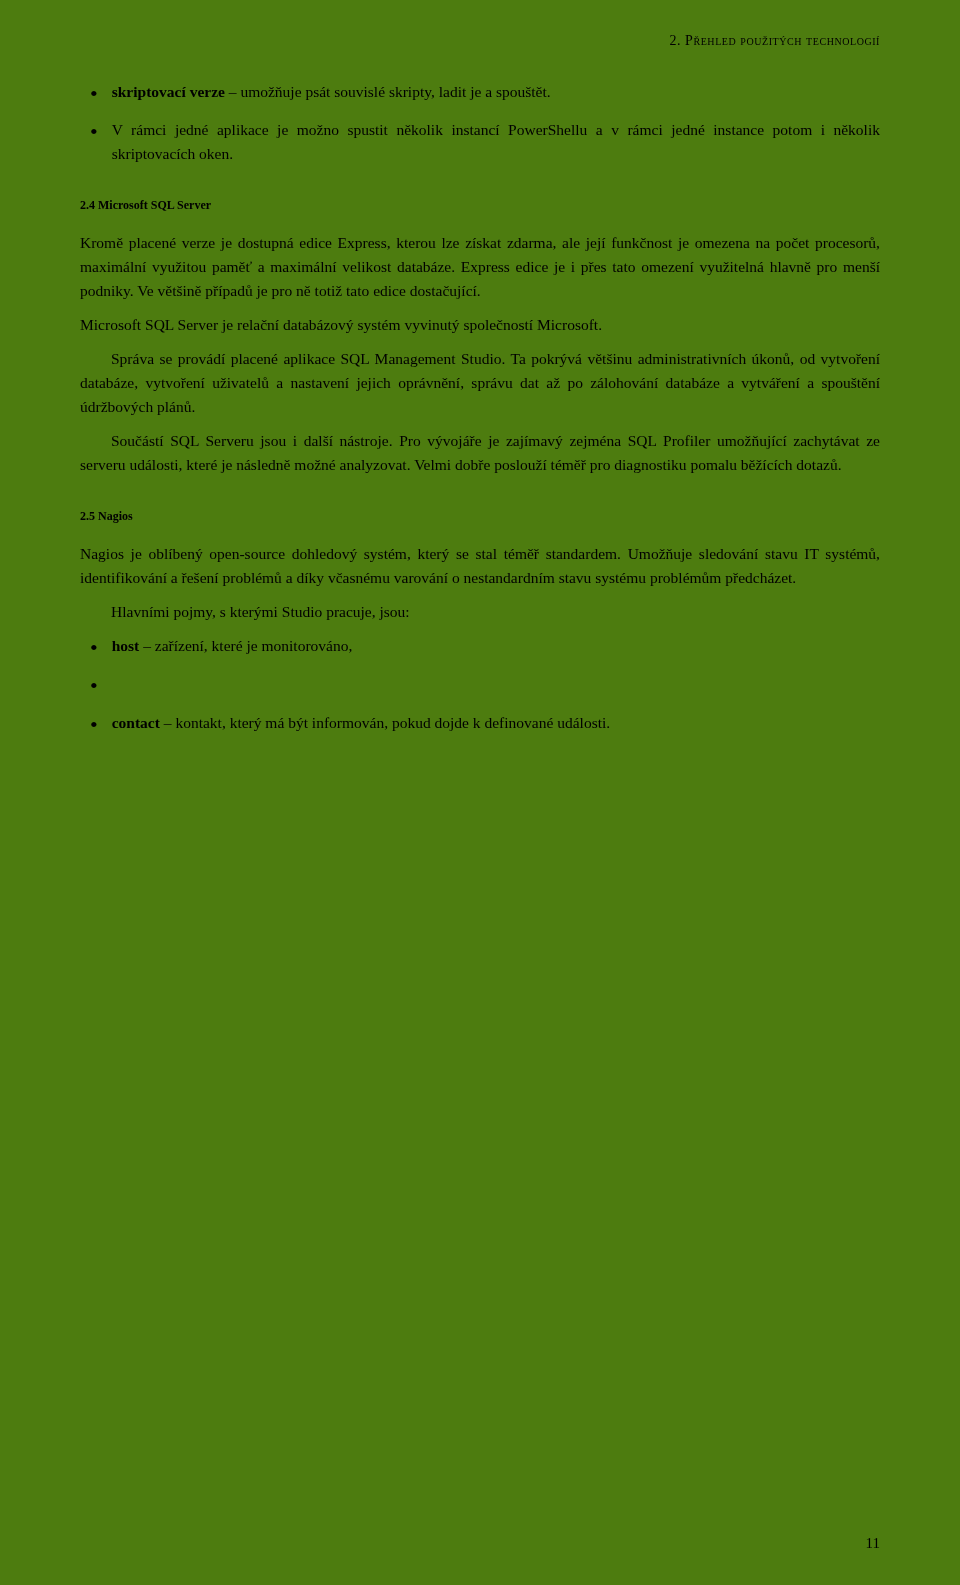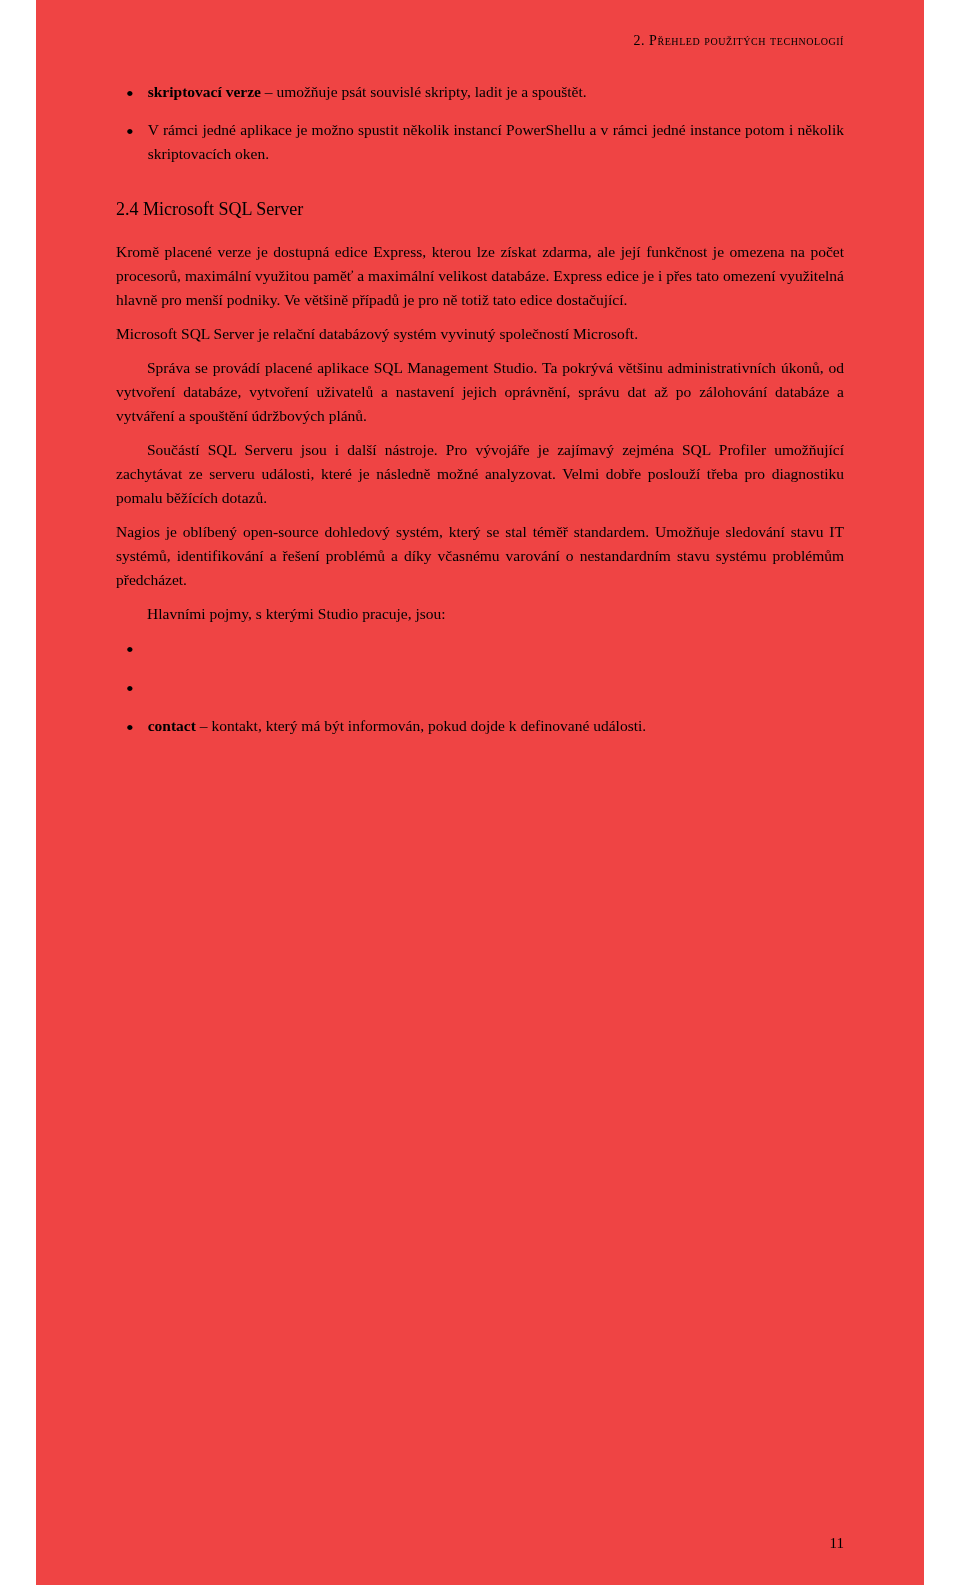--- a/index.html
+++ b/index.html
@@ -10,26 +10,25 @@
 
     body {
       background: #fff;
       font-family: "Times New Roman", Times, serif;
       font-size: 15.5px;
       line-height: 1.55;
       color: #000;
     }
 
     .page {
-      width: 888px;
+      width: 960px;
       min-height: 1585px;
-      background: #ef4444;
+      background: #4d7c0f;
       padding: 30px 80px 60px 80px;
       position: relative;
-      margin-left: 36px;
     }
 
     .page-header {
       text-align: right;
       font-size: 14px;
       font-variant: small-caps;
       letter-spacing: 0.04em;
       margin-bottom: 28px;
       color: #000;
       border-bottom: none;
@@ -58,22 +57,22 @@
       margin-right: 14px;
       flex-shrink: 0;
     }
 
     .bullet-text {
       flex: 1;
       text-align: justify;
     }
 
     .section-heading {
-      font-size: 18px;
-      font-weight: normal;
+      font-size: 12px;
+      font-weight: bold;
       margin: 30px 0 16px 0;
     }
 
     p {
       text-align: justify;
       margin-bottom: 10px;
     }
 
     p.indented {
       text-indent: 2em;
@@ -115,30 +114,36 @@
   <div class="section-heading">
     <span>2.4 Microsoft SQL Server</span>
   </div>
 
   <p>Kromě placené verze je dostupná edice Express, kterou lze získat zdarma, ale její funkčnost je omezena na počet procesorů, maximální využitou paměť a maximální velikost databáze. Express edice je i přes tato omezení využitelná hlavně pro menší podniky. Ve většině případů je pro ně totiž tato edice dostačující.</p>
 
   <p>Microsoft SQL Server je relační databázový systém vyvinutý společností Microsoft.</p>
 
   <p class="indented">Správa se provádí placené aplikace SQL Management Studio. Ta pokrývá většinu administrativních úkonů, od vytvoření databáze, vytvoření uživatelů a nastavení jejich oprávnění, správu dat až po zálohování databáze a vytváření a spouštění údržbových plánů.</p>
 
-  <p class="indented">Součástí SQL Serveru jsou i další nástroje. Pro vývojáře je zajímavý zejména SQL Profiler umožňující zachytávat ze serveru události, které je následně možné analyzovat. Velmi dobře poslouží třeba pro diagnostiku pomalu běžících dotazů.</p>
+  <p class="indented">Součástí SQL Serveru jsou i další nástroje. Pro vývojáře je zajímavý zejména SQL Profiler umožňující zachytávat ze serveru události, které je následně možné analyzovat. Velmi dobře poslouží téměř pro diagnostiku pomalu běžících dotazů.</p>
 
+  <div class="section-heading">
+    <span>2.5 Nagios</span>
+  </div>
 
   <p>Nagios je oblíbený open-source dohledový systém, který se stal téměř standardem. Umožňuje sledování stavu IT systémů, identifikování a řešení problémů a díky včasnému varování o nestandardním stavu systému problémům předcházet.</p>
 
   <p class="indented">Hlavními pojmy, s kterými Studio pracuje, jsou:</p>
 
   <ul class="bullet-list">
     <li>
       <span class="bullet-dot">•</span>
+      <span class="bullet-text">
+        <strong>host</strong> – zařízení, které je monitorováno,
+      </span>
     </li>
     <li>
       <span class="bullet-dot">•</span>
     </li>
     <li>
       <span class="bullet-dot">•</span>
       <span class="bullet-text">
         <strong>contact</strong> – kontakt, který má být informován, pokud dojde k definované události.
       </span>
     </li>

